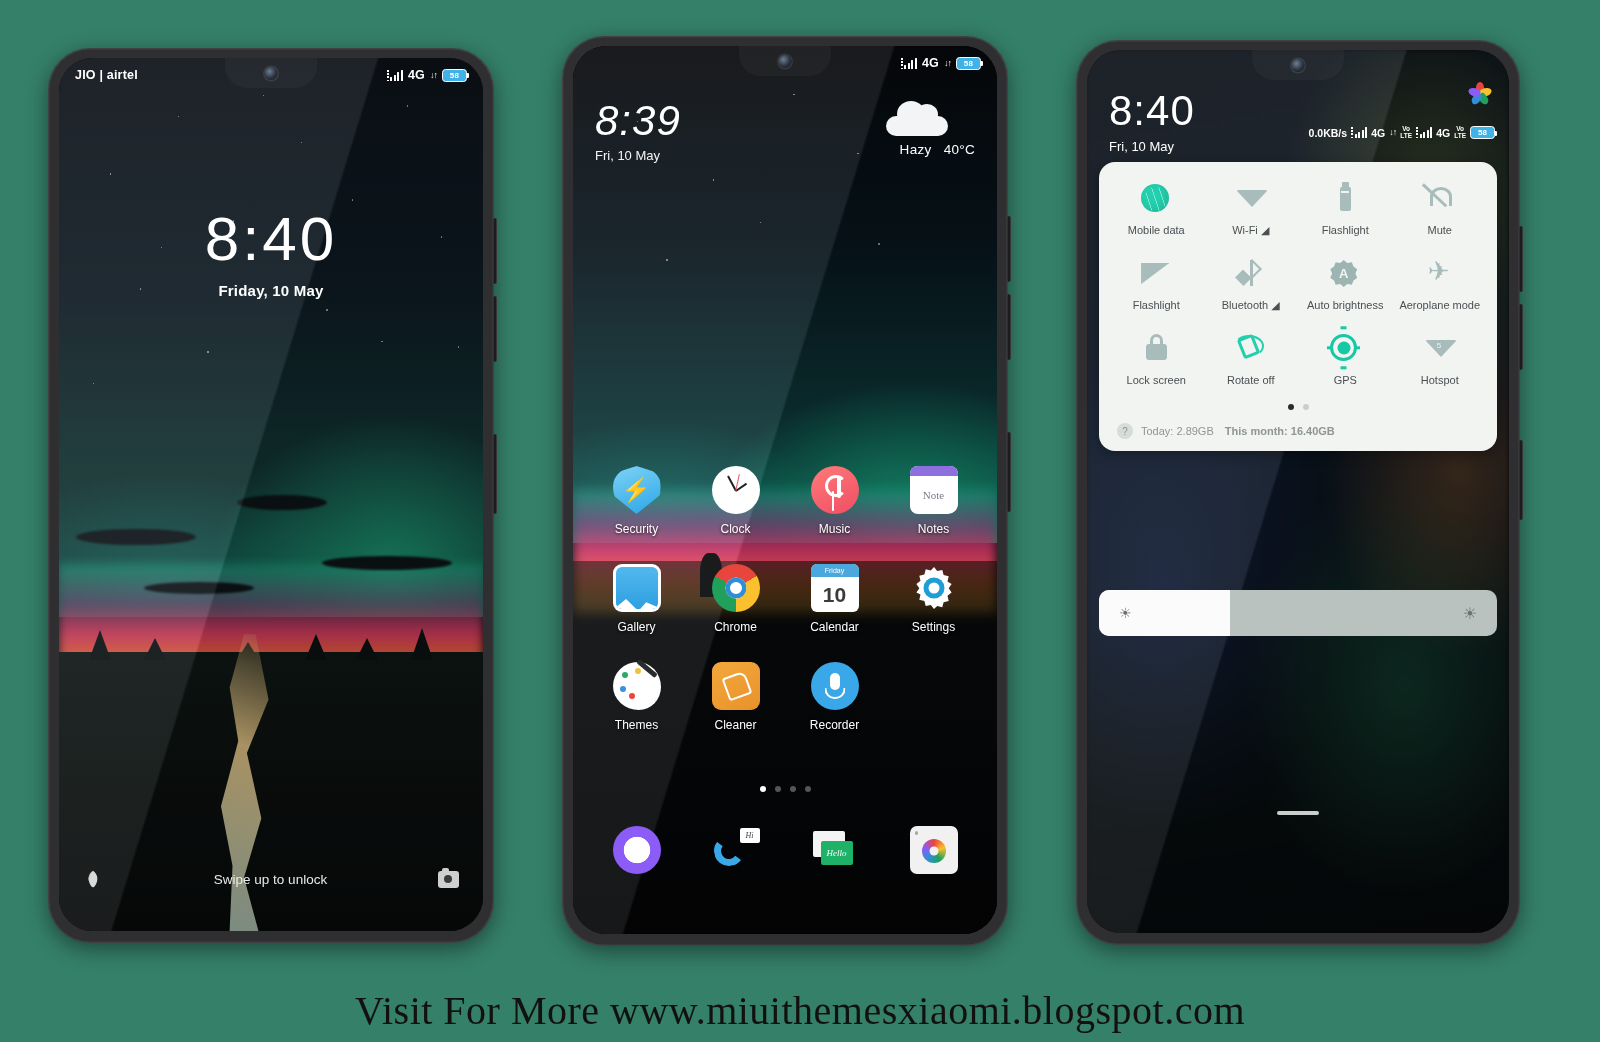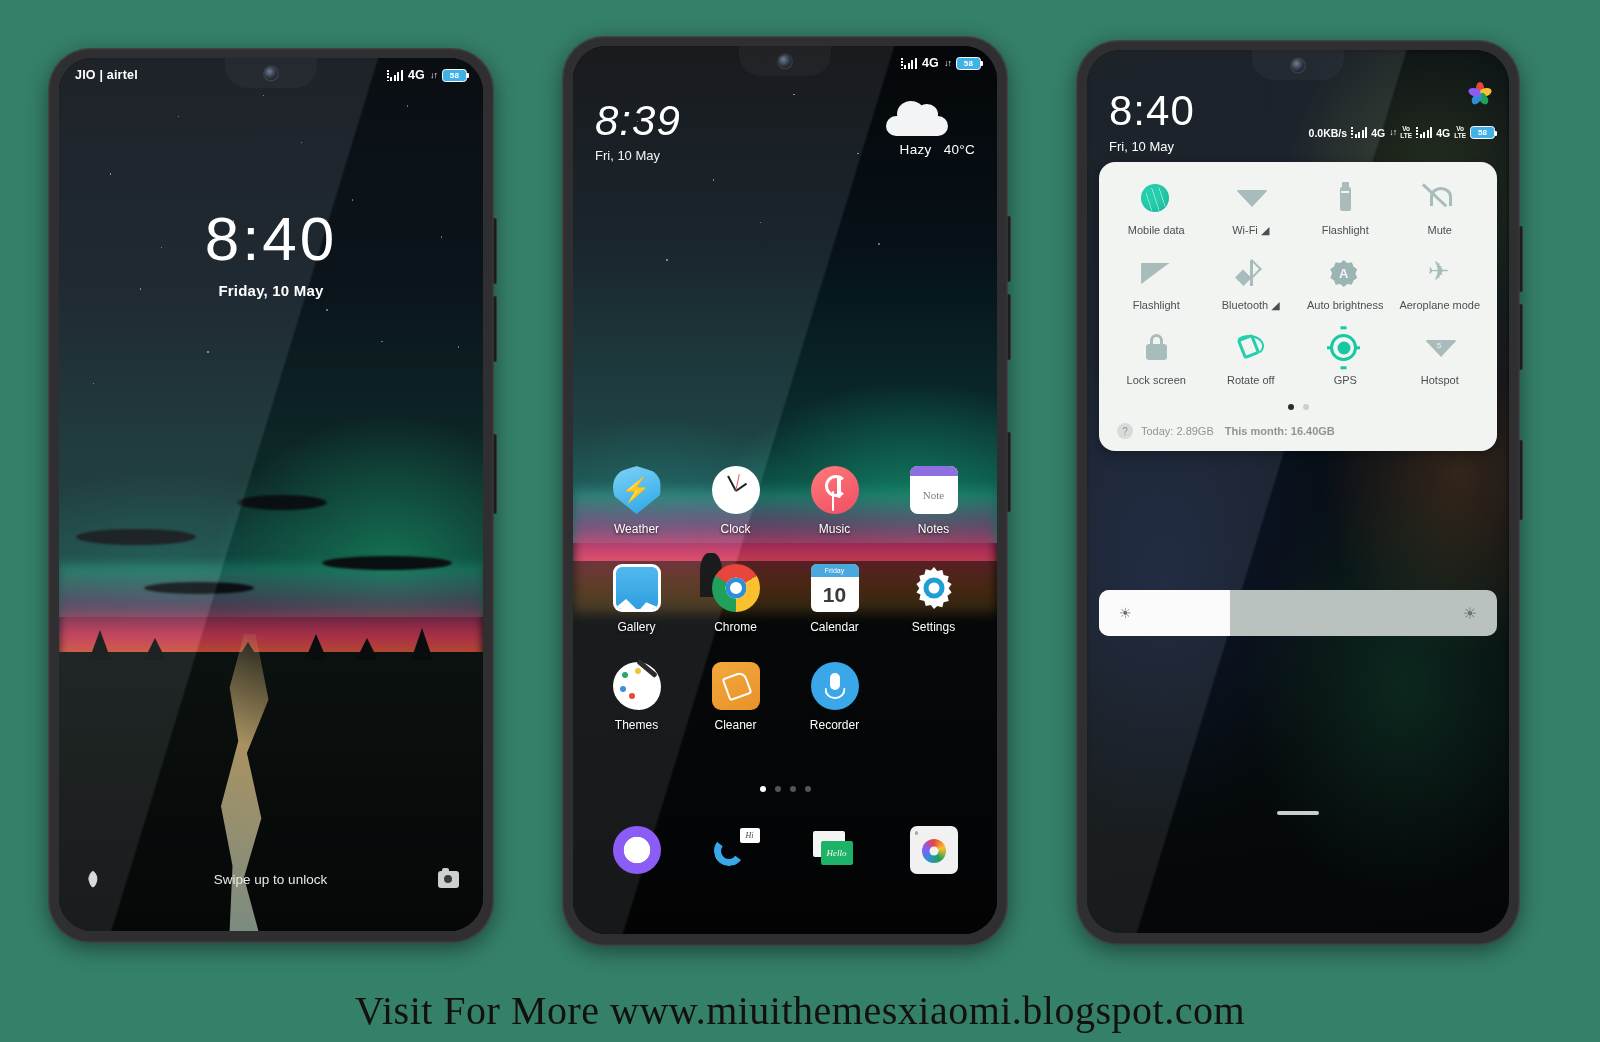--- a/index.html
+++ b/index.html
@@ -514,21 +514,21 @@
       </div>
       <div class="wtxt">
         <span>Hazy</span>
         <span>40°C</span>
       </div>
     </div>
 
     <div class="app-grid" style="top:420px;">
       <div class="app">
         <div class="ico ic-security"></div>
-        <div class="lbl">Weather</div>
+        <div class="lbl">Security</div>
       </div>
       <div class="app">
         <div class="ico ic-clock">
             <span class="hh"></span>
             <span class="mm"></span>
             <span class="ss"></span>
           </div>
         <div class="lbl">Clock</div>
       </div>
       <div class="app">

